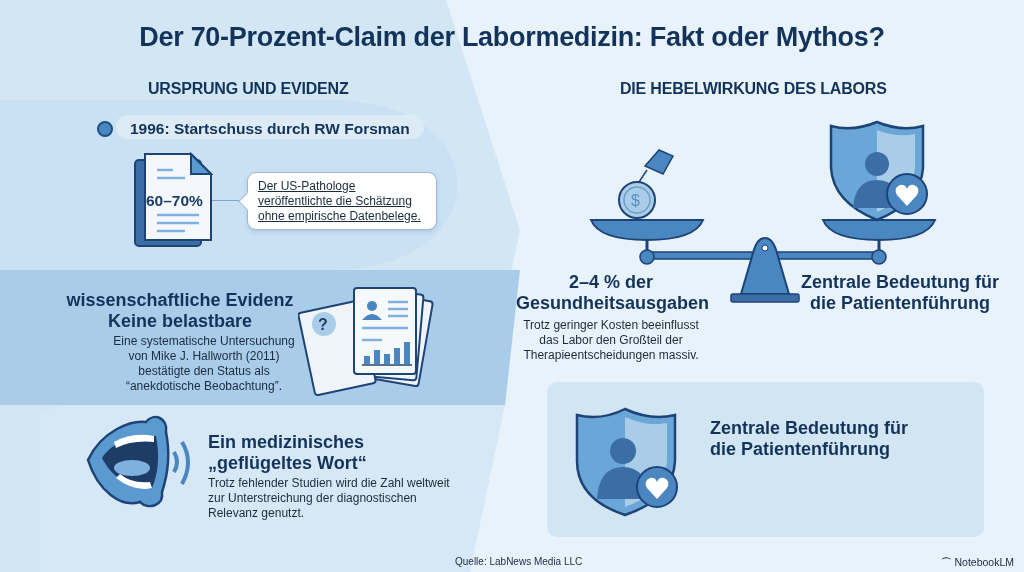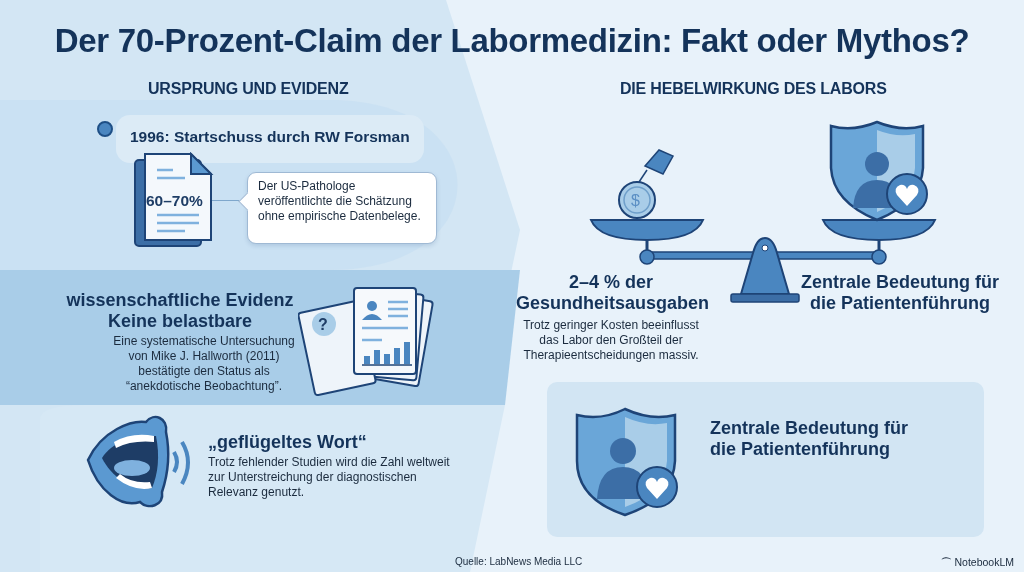--- a/index.html
+++ b/index.html
@@ -1,23 +1,23 @@
 <!DOCTYPE html>
 <html><head>
 <meta charset="utf-8">
 <style>
   html,body{margin:0;padding:0;}
   body{width:1024px;height:572px;overflow:hidden;position:relative;background:#e8f2fa;font-family:"Liberation Sans",sans-serif;color:#14335a;}
   .bg-left{position:absolute;left:0;top:0;width:1024px;height:572px;}
   .abs{position:absolute;}
-  h1{position:absolute;left:0;width:1024px;top:22px;margin:0;text-align:center;font-size:33px;font-weight:bold;color:#14335a;letter-spacing:-0.3px;}
+  h1{position:absolute;left:0;width:1024px;top:22px;margin:0;text-align:center;font-size:27px;font-weight:bold;color:#14335a;letter-spacing:-0.3px;}
   .sec{position:absolute;font-size:16px;font-weight:bold;color:#14335a;letter-spacing:-0.2px;}
-  .pill{position:absolute;left:116px;top:115px;height:32px;padding:8px 14px;border-radius:14px;background:#dcebf6;font-size:15.5px;font-weight:bold;line-height:28px;color:#14335a;}
+  .pill{position:absolute;left:116px;top:115px;height:24px;padding:0 14px;border-radius:14px;background:#dcebf6;font-size:15.5px;font-weight:bold;line-height:28px;color:#14335a;}
   .dot{position:absolute;left:97px;top:121px;width:12px;height:12px;border-radius:50%;background:#4a86c0;border:2px solid #1e4f86;}
-  .bubble{position:absolute;left:247px;top:172px;width:190px;height:72px;background:#fff;border:1px solid #9fb9d4;border-radius:9px;box-shadow:0 2px 4px rgba(30,70,120,0.15);font-size:12px;line-height:15px;padding:6px 10px;box-sizing:border-box;color:#1b2b3e;}
+  .bubble{position:absolute;left:247px;top:172px;width:190px;height:58px;background:#fff;border:1px solid #9fb9d4;border-radius:9px;box-shadow:0 2px 4px rgba(30,70,120,0.15);font-size:12px;line-height:15px;padding:6px 10px;box-sizing:border-box;color:#1b2b3e;text-decoration:underline;}
   .bubble:before{content:"";position:absolute;left:-7px;top:22px;width:12px;height:12px;background:#fff;border-left:1px solid #9fb9d4;border-bottom:1px solid #9fb9d4;transform:rotate(45deg);}
   .h2{font-weight:bold;color:#14335a;font-size:18px;line-height:21px;}
   .body{font-size:12px;line-height:15px;color:#1b2b3e;}
   .center{text-align:center;}
   .card{position:absolute;left:547px;top:382px;width:437px;height:155px;background:#d2e5f3;border-radius:10px;}
   .src{position:absolute;left:455px;top:556px;font-size:10px;color:#1b2b3e;}
   .nlm{position:absolute;right:10px;top:556px;font-size:10.5px;color:#1b2b3e;}
 </style>
 </head>
 <body>
@@ -90,20 +90,21 @@
   <path d="M6,48 C20,18 50,8 64,10 C72,0 86,6 84,20 C88,40 86,62 80,80 C82,94 66,98 58,90 C40,96 16,80 6,48 Z" fill="#5b99d1" stroke="#1e4477" stroke-width="2.5"></path>
   <path d="M20,46 C30,30 50,24 74,24 C78,44 76,62 70,76 C50,78 30,66 20,46 Z" fill="#1e3d66"></path>
   <path d="M32,30 Q50,20 72,24 L72,30 Q50,28 34,36 Z" fill="#ffffff"></path>
   <path d="M34,66 Q52,80 70,76 L68,70 Q50,72 38,62 Z" fill="#ffffff"></path>
   <ellipse cx="50" cy="56" rx="18" ry="8" fill="#7fb1de"></ellipse>
   <path d="M92,40 Q98,50 92,60" stroke="#4a86c0" stroke-width="4" fill="none"></path>
   <path d="M100,30 Q112,50 100,72" stroke="#4a86c0" stroke-width="4" fill="none"></path>
 </svg>
 
 <div class="abs" style="left:208px;top:432px;width:260px;">
+  <div class="h2">Ein medizinisches</div>
   <div class="h2">„geflügeltes Wort“</div>
   <div class="body" style="margin-top:2px;">Trotz fehlender Studien wird die Zahl weltweit zur Unterstreichung der diagnostischen Relevanz genutzt.</div>
 </div>
 
 <svg class="abs" style="left:585px;top:108px;" width="380" height="196">
 
   <path d="M6,112 L118,112 Q110,132 62,132 Q14,132 6,112 Z" fill="#4a86c0" stroke="#1e4477" stroke-width="2"></path>
 
   <path d="M238,112 L350,112 Q342,132 294,132 Q246,132 238,112 Z" fill="#4a86c0" stroke="#1e4477" stroke-width="2"></path>
 

